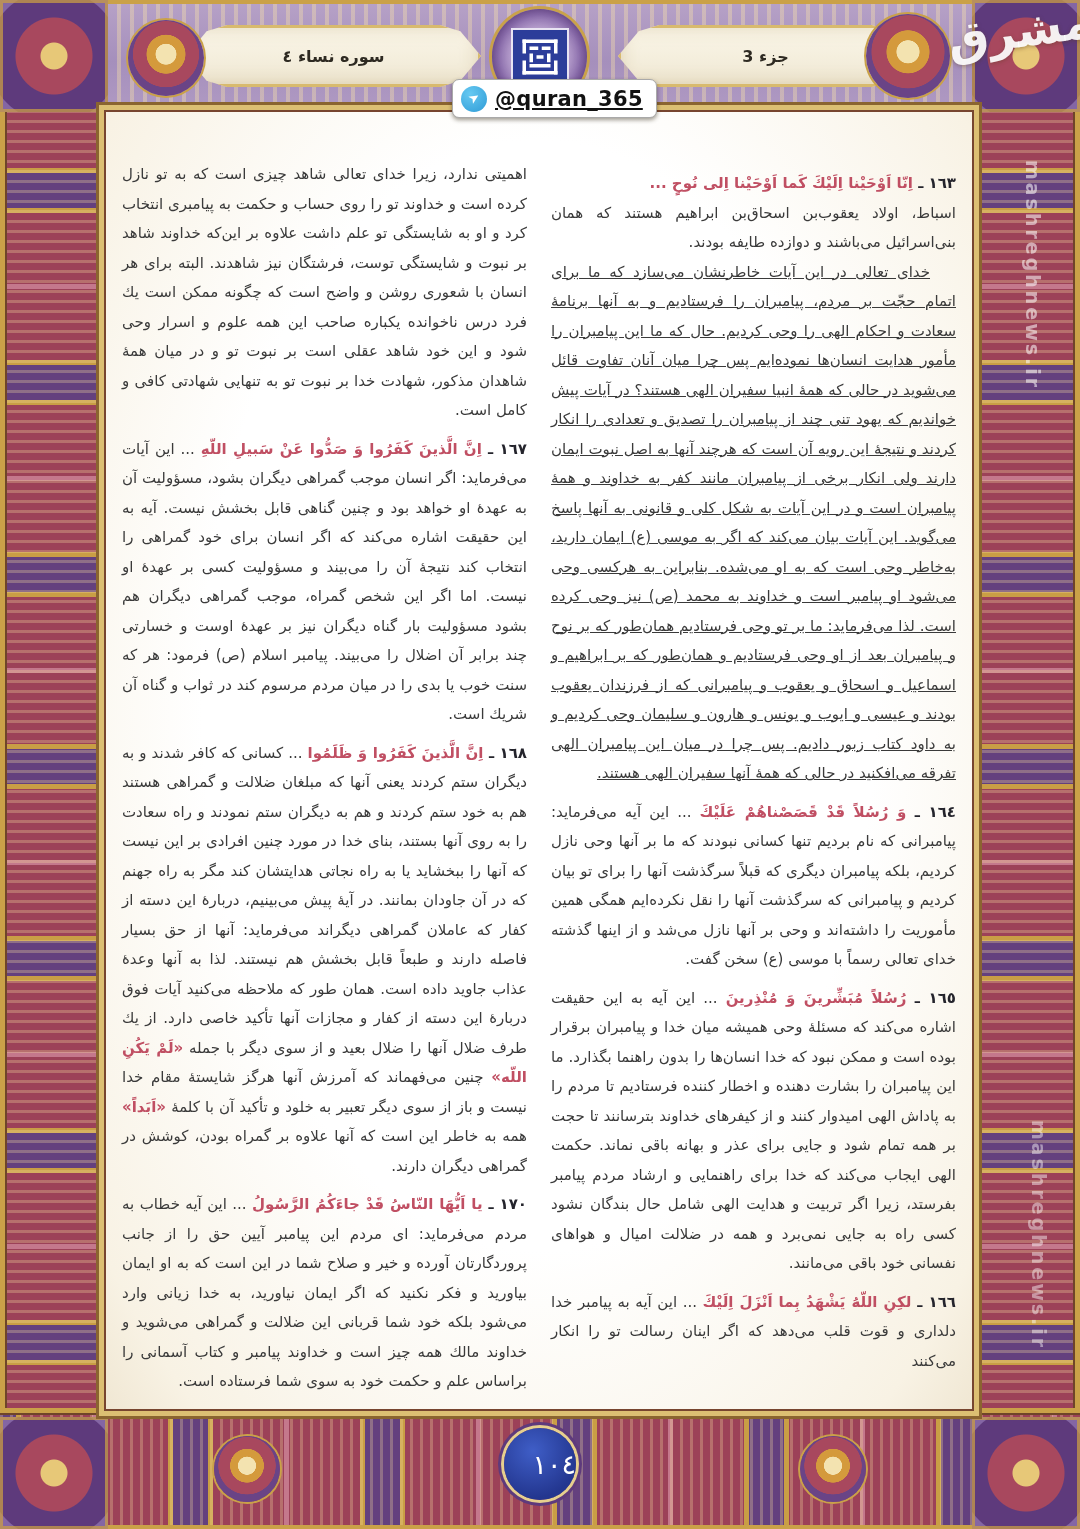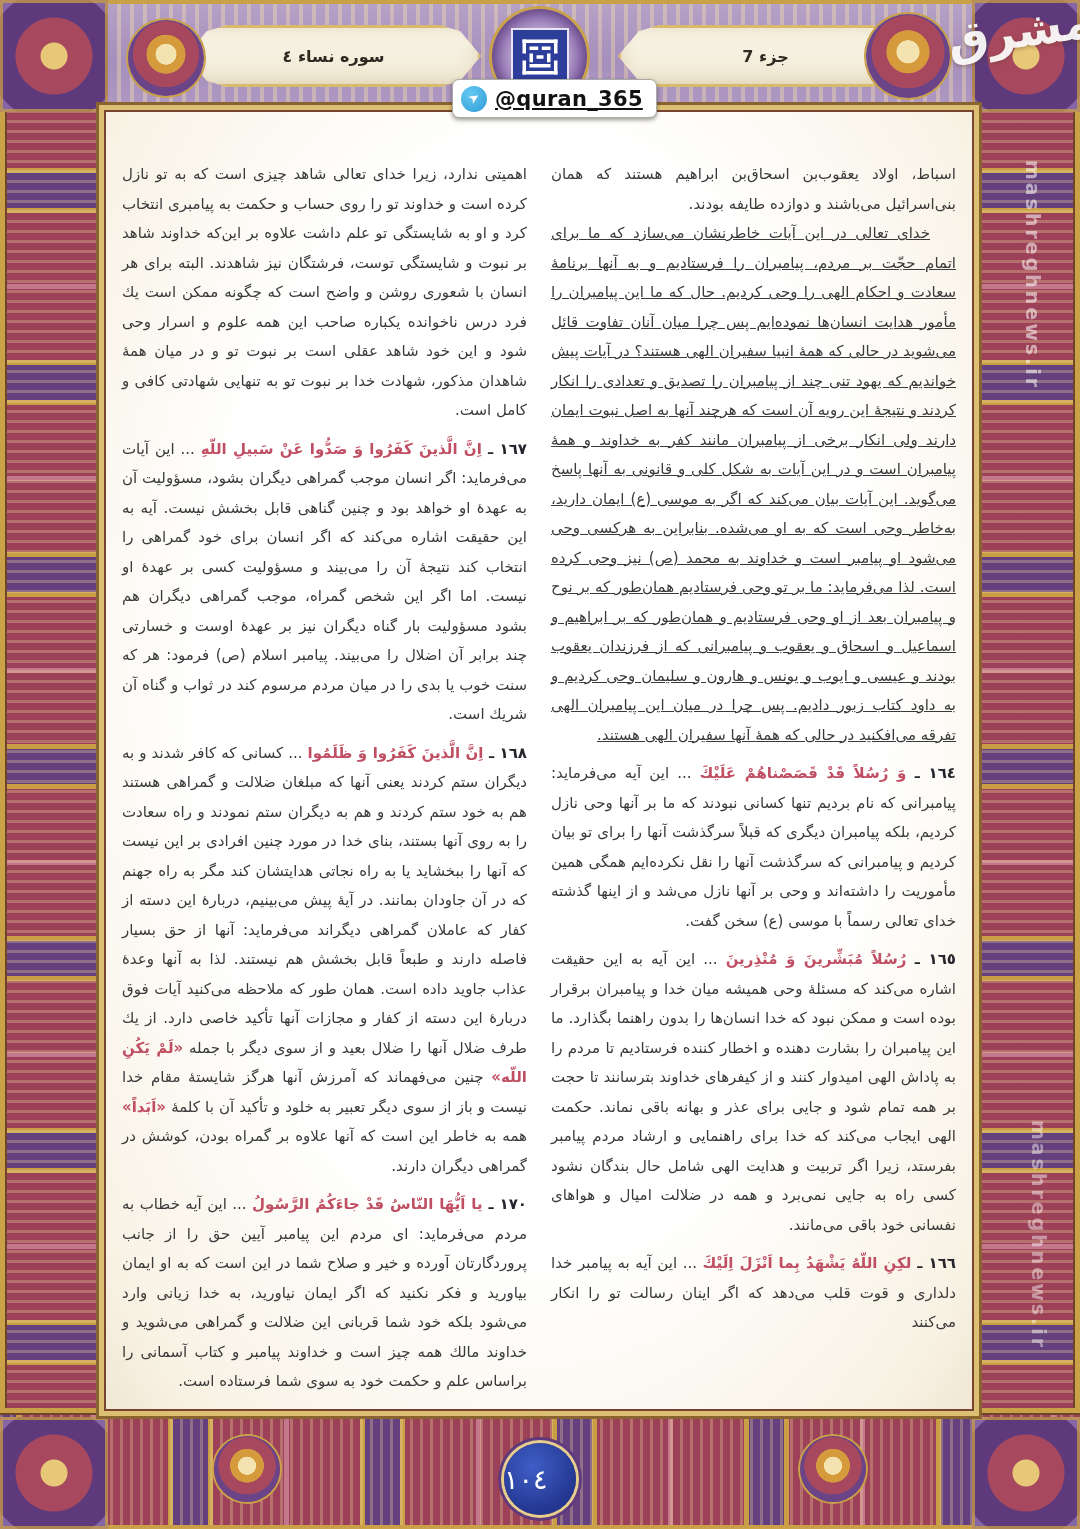--- a/index.html
+++ b/index.html
@@ -113,39 +113,39 @@
   .col p.indent{text-indent:26px;text-decoration:underline;}
   .num{font-weight:bold;color:#24242c;}
   .arabic,.red{font-weight:bold;color:#c04f63;}
 
   
   .pagenum{
     position:absolute;left:50%;top:1428px;transform:translateX(-50%);
     width:72px;height:72px;border-radius:50%;z-index:5;
     background:radial-gradient(circle at 40% 32%, #3f5ec7, #23368f 72%);
     box-shadow:0 0 0 3px #e6cf8e, 0 0 0 6px #5e3a7c;
-    color:#fff;display:flex;align-items:center;justify-content:flex-start;font-size:27px;margin-top:15px;
+    color:#fff;display:flex;align-items:center;justify-content:flex-end;font-size:27px;
   }
 </style>
 </head>
 <body>
 
 <div class="page">
 
   <div class="band band-left"></div>
   <div class="band band-right"></div>
   <div class="band band-top"></div>
   <div class="band band-bottom"></div>
   <div class="corner tl"></div>
   <div class="corner tr"></div>
   <div class="corner bl"></div>
   <div class="corner br"></div>
 
   <div class="cartouche c-right">
-    <span>جزء 7</span>
+    <span>جزء 3</span>
   </div>
   <div class="cartouche c-left">
     <span>سوره نساء ٤</span>
   </div>
 
   <div class="medallion">
     <div class="emblem">
       <svg width="42" height="42" viewBox="0 0 24 24" aria-hidden="true">
         <g fill="#ffffff">
           <rect x="2" y="2" width="20" height="2"></rect>
@@ -177,20 +177,21 @@
   <div class="tg">
     <span class="tg-ico">
         <i>➤</i>
       </span>
     <span class="tg-handle">@quran_365</span>
   </div>
 
   <div class="content">
     <div class="cols">
       <div class="col">
+          <p class="verse"><span class="num">١٦٣ ـ </span><span class="arabic">اِنّا اَوْحَيْنا اِلَيْكَ كَما اَوْحَيْنا اِلى نُوحٍ ...</span></p>
           <p><span class="body">اسباط، اولاد يعقوب‌بن اسحاق‌بن ابراهيم هستند كه همان بنى‌اسرائيل مى‌باشند و دوازده طايفه بودند.</span></p>
           <p class="indent"><span class="body">خداى تعالى در اين آيات خاطرنشان مى‌سازد كه ما براى اتمام حجّت بر مردم، پيامبران را فرستاديم و به آنها برنامهٔ سعادت و احكام الهى را وحى كرديم. حال كه ما اين پيامبران را مأمور هدايت انسان‌ها نموده‌ايم پس چرا ميان آنان تفاوت قائل مى‌شويد در حالى كه همهٔ انبيا سفيران الهى هستند؟ در آيات پيش خوانديم كه يهود تنى چند از پيامبران را تصديق و تعدادى را انكار كردند و نتيجهٔ اين رويه آن است كه هرچند آنها به اصل نبوت ايمان دارند ولى انكار برخى از پيامبران مانند كفر به خداوند و همهٔ پيامبران است و در اين آيات به شكل كلى و قانونى به آنها پاسخ مى‌گويد. اين آيات بيان مى‌كند كه اگر به موسى (ع) ايمان داريد، به‌خاطر وحى است كه به او مى‌شده. بنابراين به هركسى وحى مى‌شود او پيامبر است و خداوند به محمد (ص) نيز وحى كرده است. لذا مى‌فرمايد: ما بر تو وحى فرستاديم همان‌طور كه بر نوح و پيامبران بعد از او وحى فرستاديم و همان‌طور كه بر ابراهيم و اسماعيل و اسحاق و يعقوب و پيامبرانى كه از فرزندان يعقوب بودند و عيسى و ايوب و يونس و هارون و سليمان وحى كرديم و به داود كتاب زبور داديم. پس چرا در ميان اين پيامبران الهى تفرقه مى‌افكنيد در حالى كه همهٔ آنها سفيران الهى هستند.</span></p>
           <p class="verse"><span class="num">١٦٤ ـ </span><span class="arabic">وَ رُسُلاً قَدْ قَصَصْناهُمْ عَلَيْكَ</span><span class="body"> ... اين آيه مى‌فرمايد: پيامبرانى كه نام برديم تنها كسانى نبودند كه ما بر آنها وحى نازل كرديم، بلكه پيامبران ديگرى كه قبلاً سرگذشت آنها را براى تو بيان كرديم و پيامبرانى كه سرگذشت آنها را نقل نكرده‌ايم همگى همين مأموريت را داشته‌اند و وحى بر آنها نازل مى‌شد و از اينها گذشته خداى تعالى رسماً با موسى (ع) سخن گفت.</span></p>
           <p class="verse"><span class="num">١٦٥ ـ </span><span class="arabic">رُسُلاً مُبَشِّرينَ وَ مُنْذِرينَ</span><span class="body"> ... اين آيه به اين حقيقت اشاره مى‌كند كه مسئلهٔ وحى هميشه ميان خدا و پيامبران برقرار بوده است و ممكن نبود كه خدا انسان‌ها را بدون راهنما بگذارد. ما اين پيامبران را بشارت دهنده و اخطار كننده فرستاديم تا مردم را به پاداش الهى اميدوار كنند و از كيفرهاى خداوند بترسانند تا حجت بر همه تمام شود و جايى براى عذر و بهانه باقى نماند. حكمت الهى ايجاب مى‌كند كه خدا براى راهنمايى و ارشاد مردم پيامبر بفرستد، زيرا اگر تربيت و هدايت الهى شامل حال بندگان نشود كسى راه به جايى نمى‌برد و همه در ضلالت اميال و هواهاى نفسانى خود باقى مى‌مانند.</span></p>
           <p class="verse"><span class="num">١٦٦ ـ </span><span class="arabic">لكِنِ اللّهُ يَشْهَدُ بِما اَنْزَلَ اِلَيْكَ</span><span class="body"> ... اين آيه به پيامبر خدا دلدارى و قوت قلب مى‌دهد كه اگر اينان رسالت تو را انكار مى‌كنند</span></p>
         </div>
       <div class="col">
           <p><span class="body">اهميتى ندارد، زيرا خداى تعالى شاهد چيزى است كه به تو نازل كرده است و خداوند تو را روى حساب و حكمت به پيامبرى انتخاب كرد و او به شايستگى تو علم داشت علاوه بر اين‌كه خداوند شاهد بر نبوت و شايستگى توست، فرشتگان نيز شاهدند. البته براى هر انسان با شعورى روشن و واضح است كه چگونه ممكن است يك فرد درس ناخوانده يكباره صاحب اين همه علوم و اسرار وحى شود و اين خود شاهد عقلى است بر نبوت تو و در ميان همهٔ شاهدان مذكور، شهادت خدا بر نبوت تو به تنهايى شهادتى كافى و كامل است.</span></p>
           <p class="verse"><span class="num">١٦٧ ـ </span><span class="arabic">اِنَّ الَّذينَ كَفَرُوا وَ صَدُّوا عَنْ سَبيلِ اللّهِ</span><span class="body"> ... اين آيات مى‌فرمايد: اگر انسان موجب گمراهى ديگران بشود، مسؤوليت آن به عهدهٔ او خواهد بود و چنين گناهى قابل بخشش نيست. آيه به اين حقيقت اشاره مى‌كند كه اگر انسان براى خود گمراهى را انتخاب كند نتيجهٔ آن را مى‌بيند و مسؤوليت كسى بر عهدهٔ او نيست. اما اگر اين شخص گمراه، موجب گمراهى ديگران هم بشود مسؤوليت بار گناه ديگران نيز بر عهدهٔ اوست و خسارتى چند برابر آن اضلال را مى‌بيند. پيامبر اسلام (ص) فرمود: هر كه سنت خوب يا بدى را در ميان مردم مرسوم كند در ثواب و گناه آن شريك است.</span></p>
           <p class="verse"><span class="num">١٦٨ ـ </span><span class="arabic">اِنَّ الَّذينَ كَفَرُوا وَ ظَلَمُوا</span><span class="body"> ... كسانى كه كافر شدند و به ديگران ستم كردند يعنى آنها كه مبلغان ضلالت و گمراهى هستند هم به خود ستم كردند و هم به ديگران ستم نمودند و راه سعادت را به روى آنها بستند، بناى خدا در مورد چنين افرادى بر اين نيست كه آنها را ببخشايد يا به راه نجاتى هدايتشان كند مگر به راه جهنم كه در آن جاودان بمانند. در آيهٔ پيش مى‌بينيم، دربارهٔ اين دسته از كفار كه عاملان گمراهى ديگراند مى‌فرمايد: آنها از حق بسيار فاصله دارند و طبعاً قابل بخشش هم نيستند. لذا به آنها وعدهٔ عذاب جاويد داده است. همان طور كه ملاحظه مى‌كنيد آيات فوق دربارهٔ اين دسته از كفار و مجازات آنها تأكيد خاصى دارد. از يك طرف ضلال آنها را ضلال بعيد و از سوى ديگر با جمله </span><span class="red">«لَمْ يَكُنِ اللّه»</span><span class="body"> چنين مى‌فهماند كه آمرزش آنها هرگز شايستهٔ مقام خدا نيست و باز از سوى ديگر تعبير به خلود و تأكيد آن با كلمهٔ </span><span class="red">«اَبَداً»</span><span class="body"> همه به خاطر اين است كه آنها علاوه بر گمراه بودن، كوشش در گمراهى ديگران دارند.</span></p>

